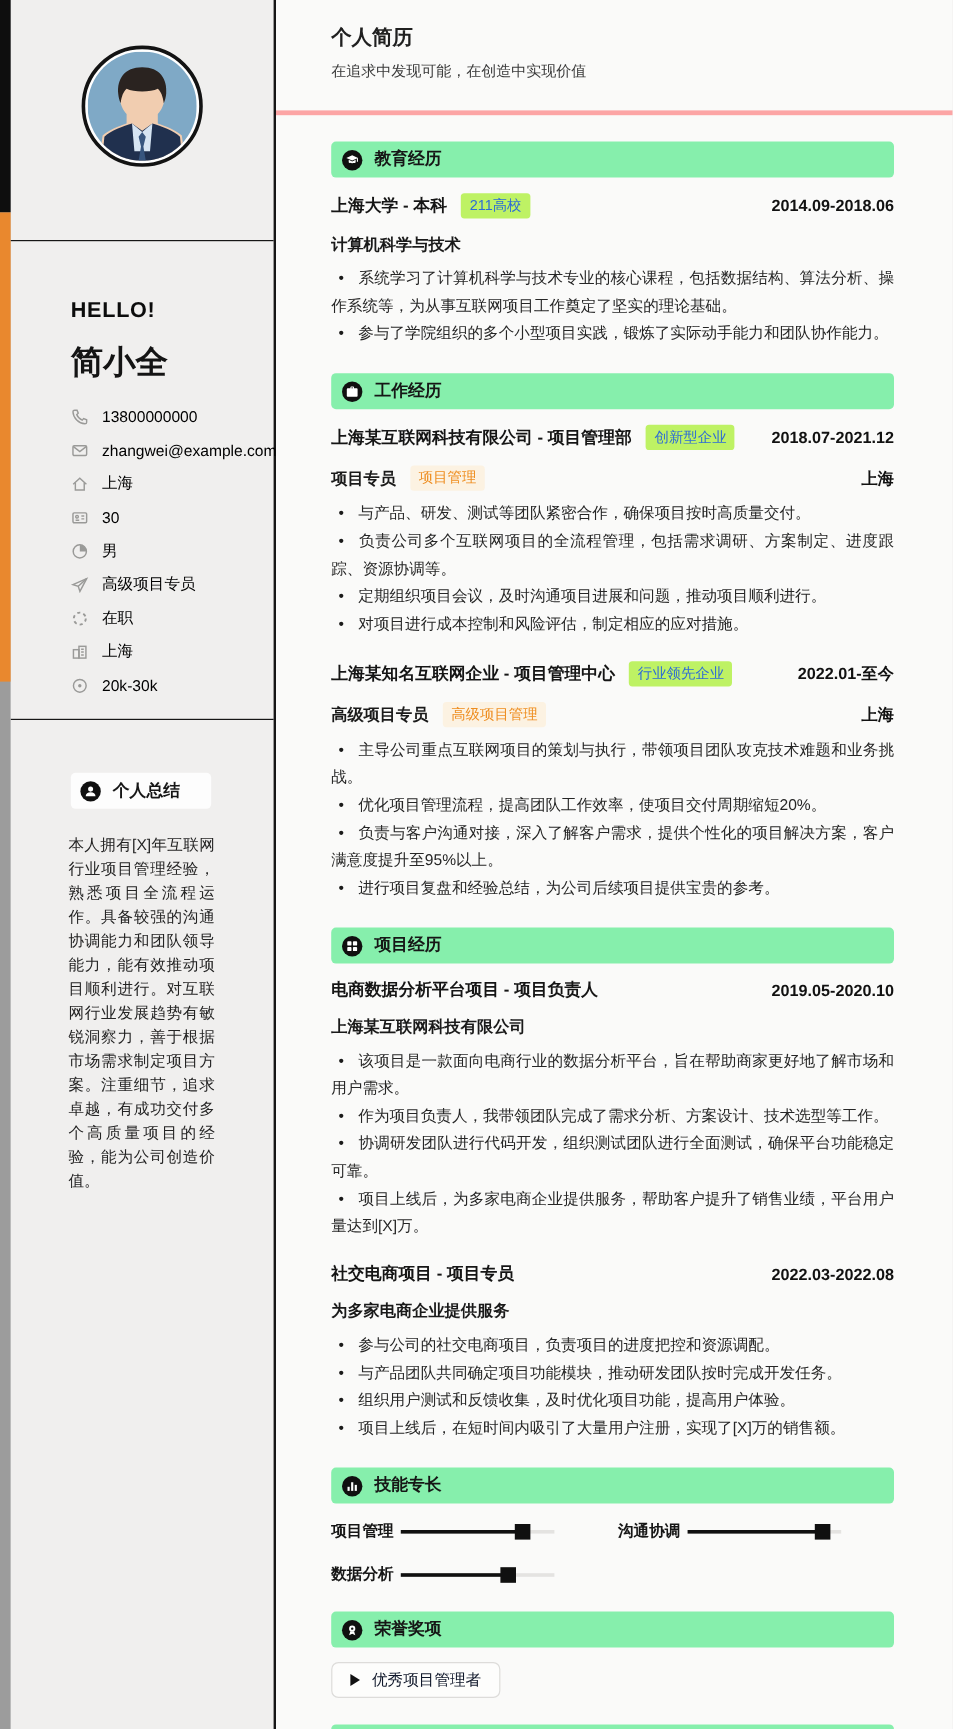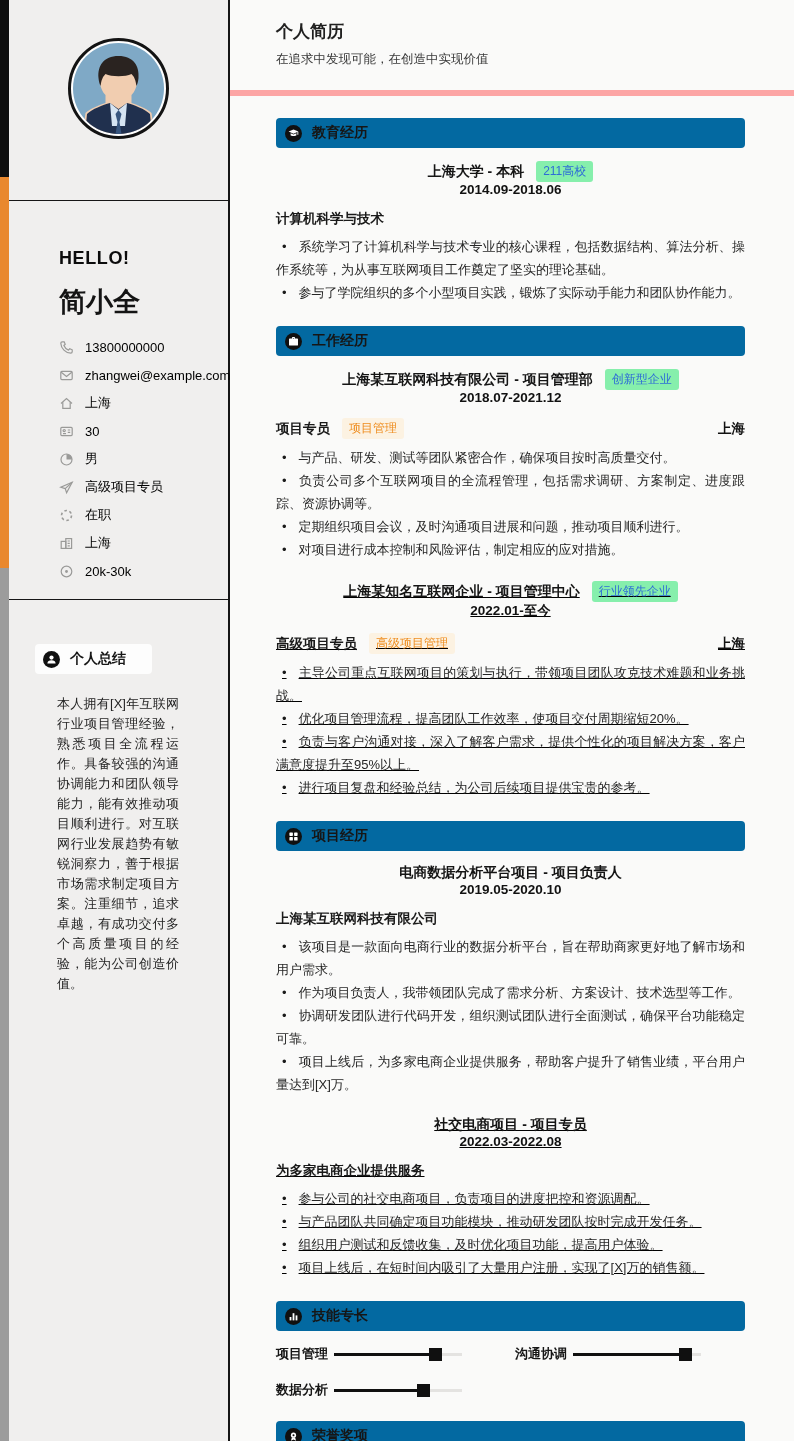--- a/index.html
+++ b/index.html
@@ -17,51 +17,51 @@
   .photo{width:91px;height:91px;border-radius:50%;overflow:hidden;display:block;}
   .sdivider{border:none;border-top:1.5px solid #161616;margin:61px 0 0 0;}
   .sdivider.second{margin-top:14px;}
   .hello{margin:47px 0 0 50px;font-size:18px;font-weight:900;letter-spacing:.6px;color:#0c0c0c;}
   .name{margin:15px 0 0 50px;font-size:27px;font-weight:600;color:#141414;}
   .contacts{list-style:none;margin:13px 0 0 50px;padding:0;}
   .contacts li{height:28px;display:flex;align-items:center;}
   .cicon{width:15px;height:15px;margin-right:11px;color:#9a9a98;flex:0 0 auto;display:flex;}
   .cicon svg{width:15px;height:15px;}
   .ctext{font-size:13px;color:#000000;}
-  .summary-head{margin:44px 0 0 26px;display:inline-flex;align-items:center;background:rgba(255,255,255,.85);border-radius:4px;padding:6px 26px 6px 8px;}
+  .summary-head{margin:44px 0 0 50px;display:inline-flex;align-items:center;background:rgba(255,255,255,.85);border-radius:4px;padding:6px 26px 6px 8px;}
   .summary-text{margin:20px 0 0 48px;width:122px;font-size:13px;line-height:20px;color:#242424;text-align:justify;}
 
   
   .main{position:absolute;left:230px;top:0;width:564px;height:100%;}
-  .main-header{box-sizing:border-box;height:96px;padding:22px 0 0 46px;border-bottom:6px solid #fca5a5;}
+  .main-header{box-sizing:border-box;height:96px;padding:22px 0 0 46px;border-bottom:4px solid #fca5a5;}
   .main-title{margin:0;font-size:17px;font-weight:700;color:#202020;line-height:20px;}
   .main-subtitle{margin:9px 3px 0 0;font-size:12.5px;color:#3a3a3a;}
   .content{padding:0 49px 0 46px;}
 
-  .secbar{display:flex;align-items:center;height:30px;background:#0369a1;border-radius:4px;padding-left:9px;margin-top:22px;}
+  .secbar{display:flex;align-items:center;height:30px;background:#86efac;border-radius:4px;padding-left:9px;margin-top:22px;}
   .sicon{width:17px;height:17px;border-radius:50%;background:#101010;display:flex;align-items:center;justify-content:center;margin-right:10px;flex:0 0 auto;}
   .sicon svg{width:11px;height:11px;}
   .sec-label{font-size:14px;font-weight:700;color:#161616;}
 
   .row{display:flex;align-items:center;justify-content:space-between;}
   .row .left{display:flex;align-items:center;min-width:0;}
-  .entry-title-row{margin-top:13px;flex-direction:column;}
+  .entry-title-row{margin-top:13px;}
   .row2{margin-top:13px;}
   .etitle{font-size:14px;font-weight:700;color:#151515;}
   .esub{font-size:13.5px;font-weight:700;color:#1a1a1a;}
   .edate{font-size:13.5px;font-weight:700;color:#111;white-space:nowrap;}
   .ecity{font-size:13.5px;font-weight:600;color:#111;}
   .major{margin-top:13px;font-size:13.5px;font-weight:700;color:#1a1a1a;}
   .chip{font-size:12px;padding:2px 7px;border-radius:3px;margin-left:12px;white-space:nowrap;}
-  .chip.blue{color:#2e6cd6;background:#86efac;}
+  .chip.blue{color:#2e6cd6;background:#bef264;}
   .chip.orange{color:#ee8d1f;background:#fcf2e2;}
   .bullets{margin-top:7px;}
   .bullet{margin:0;font-size:13px;line-height:23px;color:#262626;text-align:justify;}
   .bullet::before{content:"•";margin:0 12px 0 6px;color:#1a1a1a;}
-  .entry + .entry{margin-top:20px;text-decoration:underline;}
+  .entry + .entry{margin-top:20px;}
 
   .skills-grid{margin-top:14px;display:grid;grid-template-columns:186px 186px;column-gap:53px;row-gap:18px;}
   .skill{display:flex;align-items:center;}
   .skill-label{width:58px;font-size:13px;font-weight:700;color:#161616;flex:0 0 auto;}
   .slider{position:relative;height:13px;width:128px;}
   .slider .rest{position:absolute;left:0;right:0;top:5px;height:3px;background:#e4e3e1;}
   .slider .fill{position:absolute;left:0;top:5px;height:3px;background:#101010;width:var(--pct,50%);}
   .slider .handle{position:absolute;top:0;width:13px;height:13px;background:#101010;left:calc(var(--pct,50%) - 7px);}
 
   .award{display:inline-flex;align-items:center;margin-top:12px;border:1.5px solid #dddcda;background:#fdfdfc;border-radius:6px;padding:5px 15px;}

